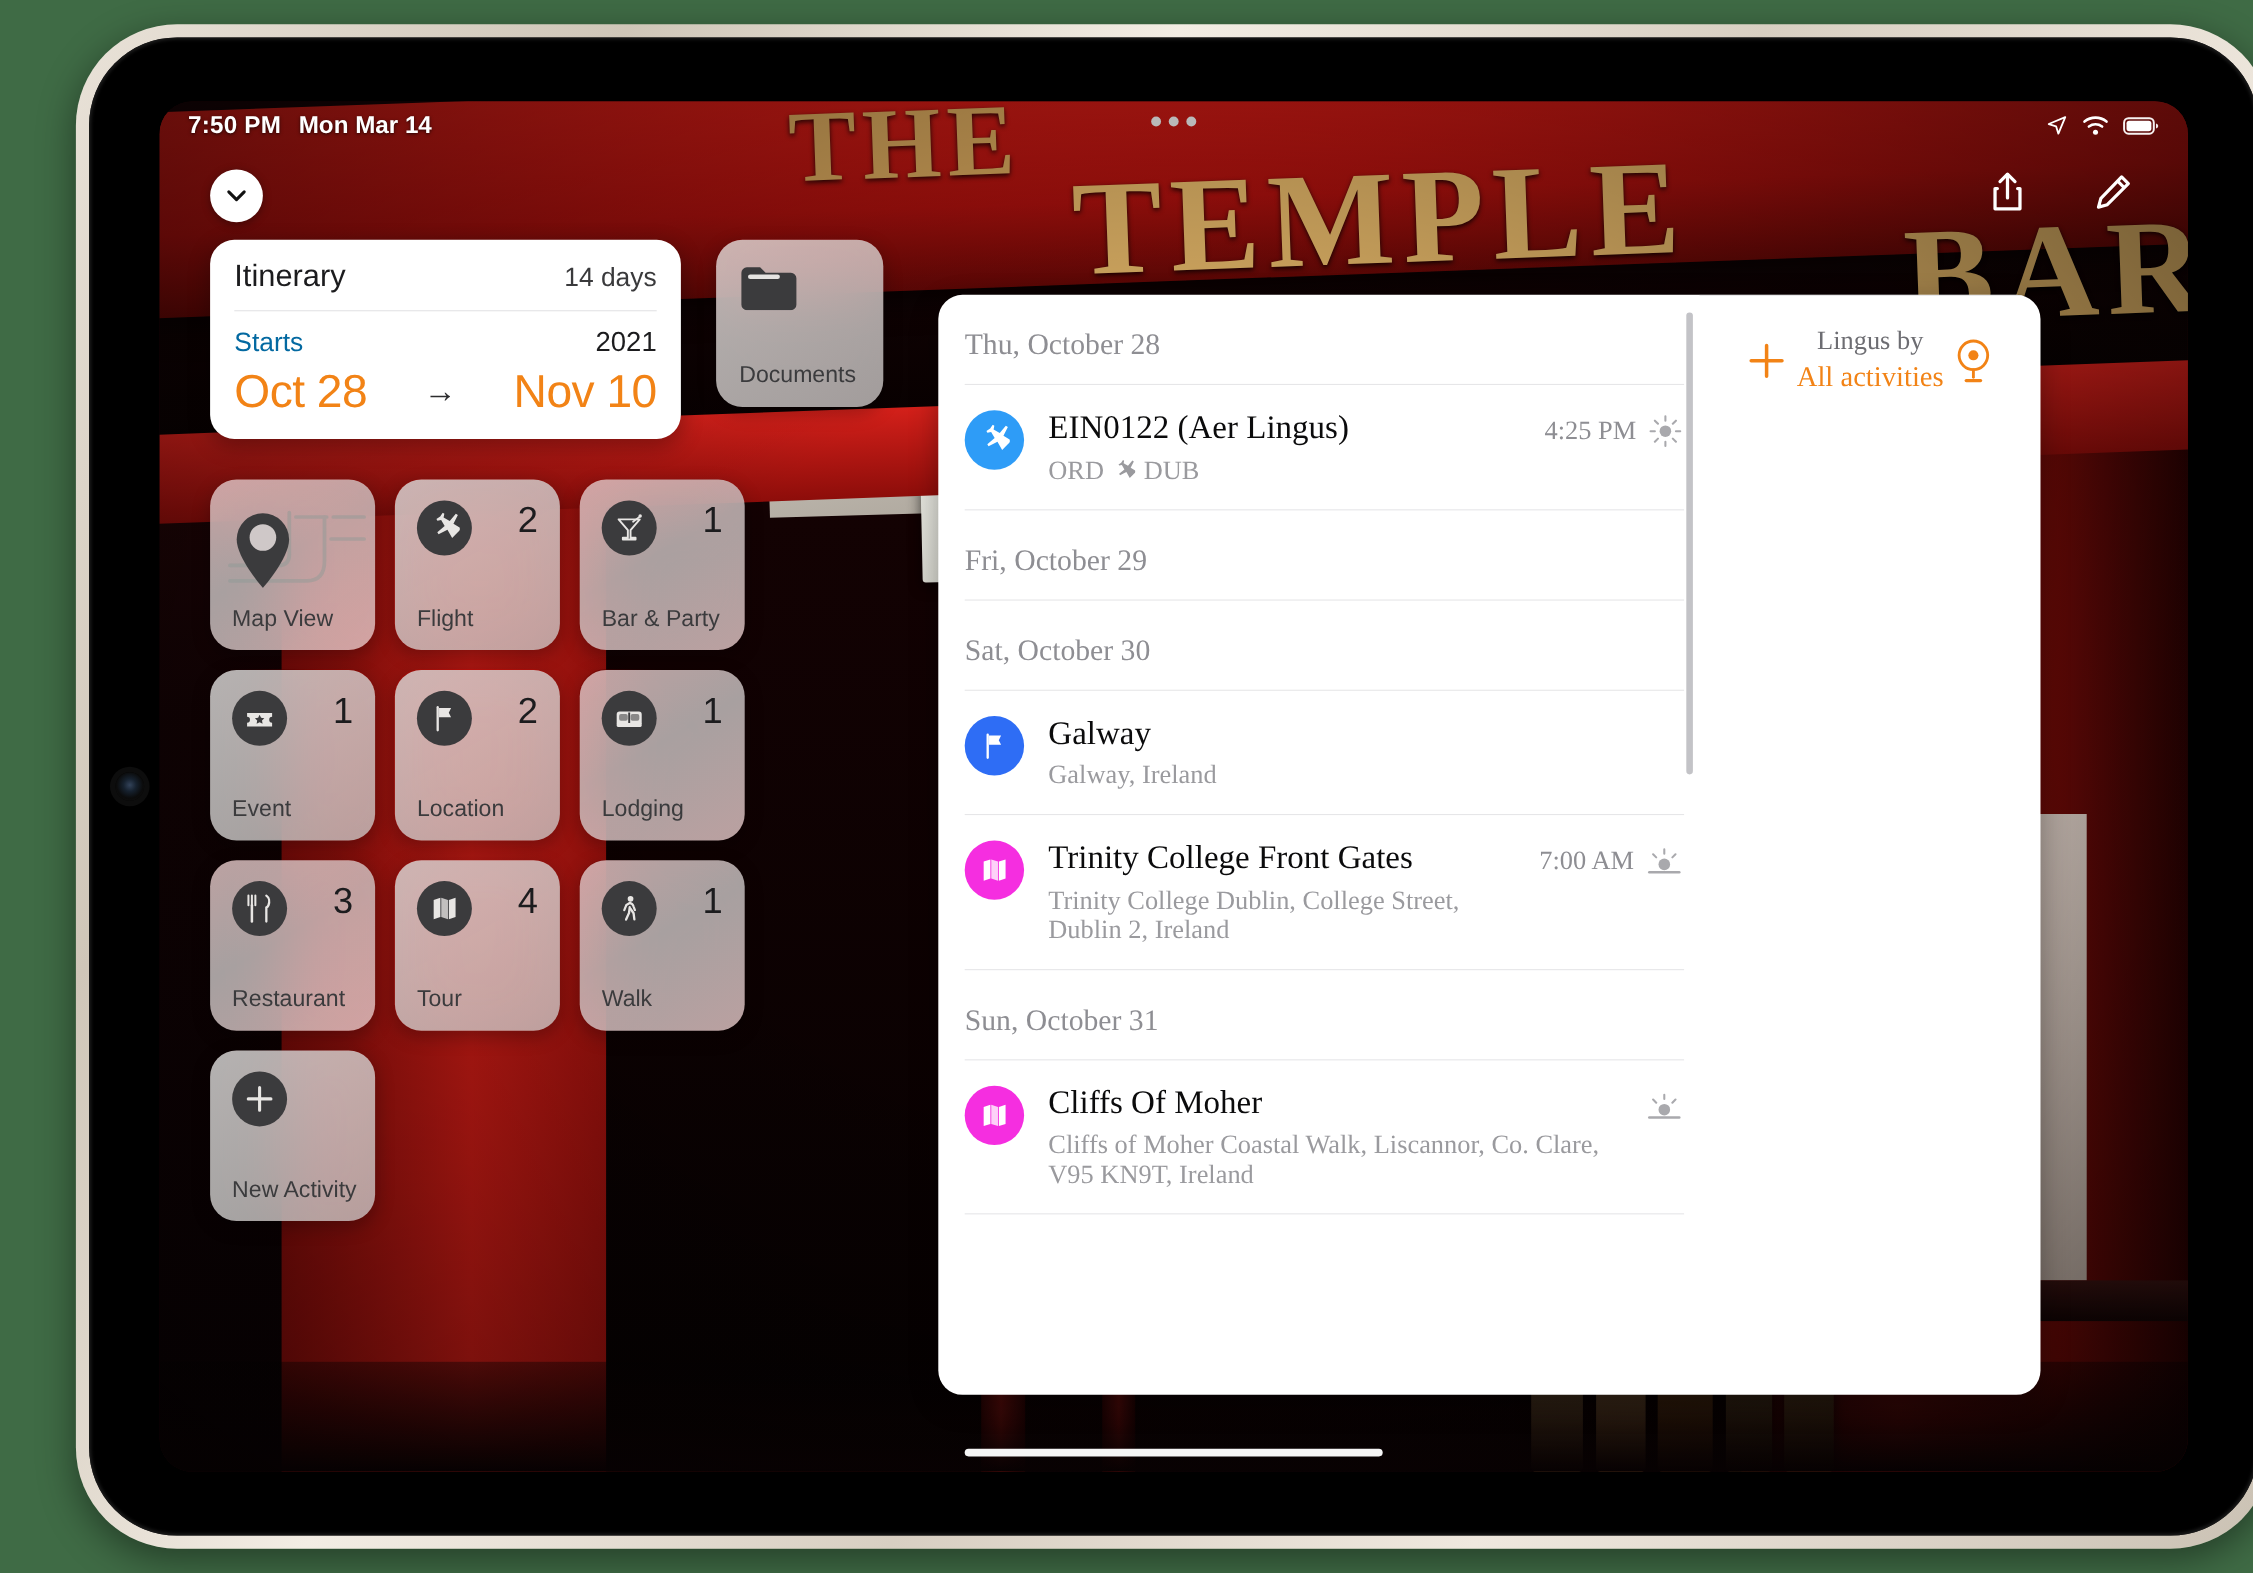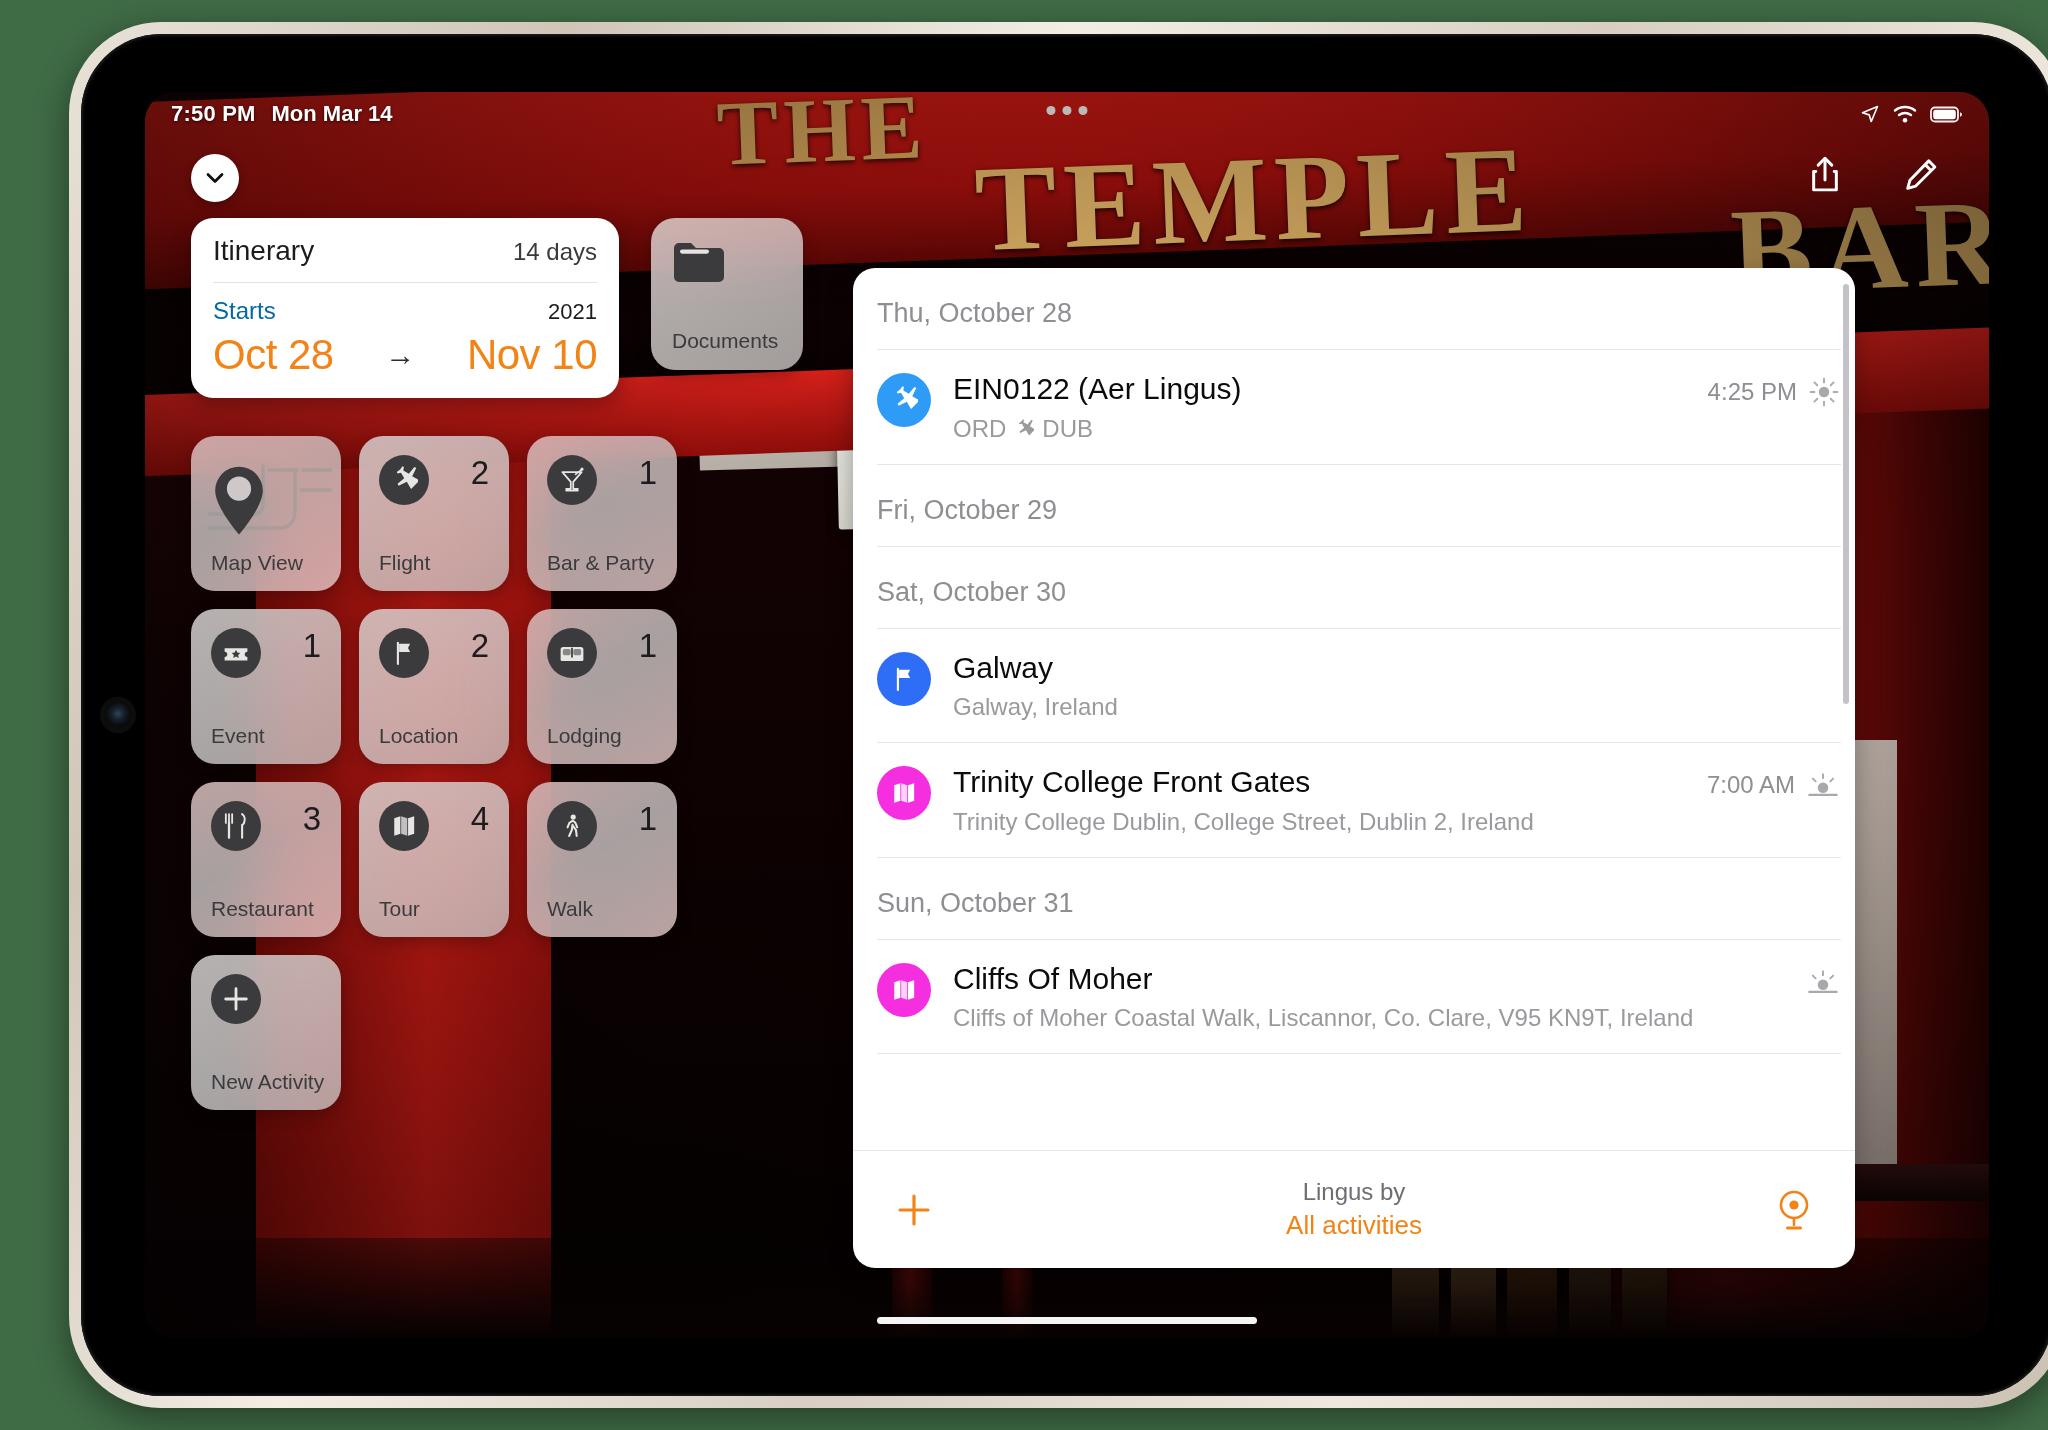--- a/index.html
+++ b/index.html
@@ -111,21 +111,21 @@
   
   #left-col{position:absolute;left:46px;top:126px;width:630px;z-index:20;}
   #itinerary-card{width:428px;background:#fff;border-radius:22px;
     padding:17px 22px 19px 22px;box-sizing:border-box;
     box-shadow:0 6px 20px rgba(0,0,0,.30);}
   .it-row{display:flex;justify-content:space-between;align-items:baseline;}
   #it-title{font-size:28px;color:#1c1c1e;}
   #it-days{font-size:24px;color:#3a3a3c;}
   #it-divider{height:1px;background:#e3e3e5;margin:15px 0 14px 0;}
   #it-starts{font-size:24px;color:#0369a1;}
-  #it-year{font-size:22px;color:#1c1c1e;}
+  #it-year{font-size:25px;color:#1c1c1e;}
   #it-dates{display:flex;align-items:center;justify-content:space-between;margin-top:6px;}
   .it-date{font-size:42px;font-weight:400;color:#f28316;letter-spacing:-.5px;}
   #it-arrow{font-size:30px;color:#2c2c2e;line-height:1;}
 
   
   #documents-tile{position:absolute;left:460px;top:0;width:152px;height:152px;
     border-radius:24px;overflow:hidden;
     background:linear-gradient(145deg,rgba(226,222,220,.80) 0%,rgba(205,200,199,.78) 100%);
     backdrop-filter:blur(26px) saturate(140%);
     box-shadow:0 5px 16px rgba(0,0,0,.26);}
@@ -143,21 +143,21 @@
   .tile .circ{position:absolute;left:20px;top:19px;width:50px;height:50px;border-radius:50%;
     background:#3b3b3d;display:flex;align-items:center;justify-content:center;}
   .tile .cnt{position:absolute;right:20px;top:20px;font-size:33px;color:#1c1c1e;font-weight:400;line-height:1;}
   .tile .lab{position:absolute;left:20px;bottom:16px;font-size:21px;color:#3b3b3d;white-space:nowrap;}
   .tile.mapview .mapdeco{position:absolute;left:0;top:0;width:100%;height:100%;opacity:.45;}
   .tile.mapview .pin{position:absolute;left:18px;top:16px;}
 
   
   #right-panel{position:absolute;left:708px;top:176px;width:1002px;height:1000px;
     background:#fff;border-radius:22px;z-index:25;overflow:hidden;
-    box-shadow:0 8px 26px rgba(0,0,0,.32);display:flex;flex-direction:column;}
+    box-shadow:0 8px 26px rgba(0,0,0,.32);display:flex;flex-direction:row;font-family:Liberation Serif, serif;}
   #panel-scroll{flex:1;overflow:hidden;position:relative;padding:0 0 0 0;}
   .day-header{padding:30px 0 20px 24px;font-size:27px;color:#8e8e93;}
   .sep{height:1px;background:#e6e6e8;margin-left:24px;margin-right:14px;}
   .evt{display:flex;align-items:flex-start;padding:21px 16px 21px 24px;}
   .evt-ico{width:54px;height:54px;border-radius:50%;flex:0 0 54px;
     display:flex;align-items:center;justify-content:center;margin-right:22px;margin-top:2px;}
   .evt-body{flex:1;min-width:0;}
   .evt-title{font-size:30px;color:#0b0b0c;line-height:1.22;}
   .evt-sub{font-size:24px;color:#9a9a9e;margin-top:7px;display:flex;align-items:center;gap:8px;}
   .evt-right{display:flex;align-items:center;gap:12px;margin-top:6px;white-space:nowrap;}

